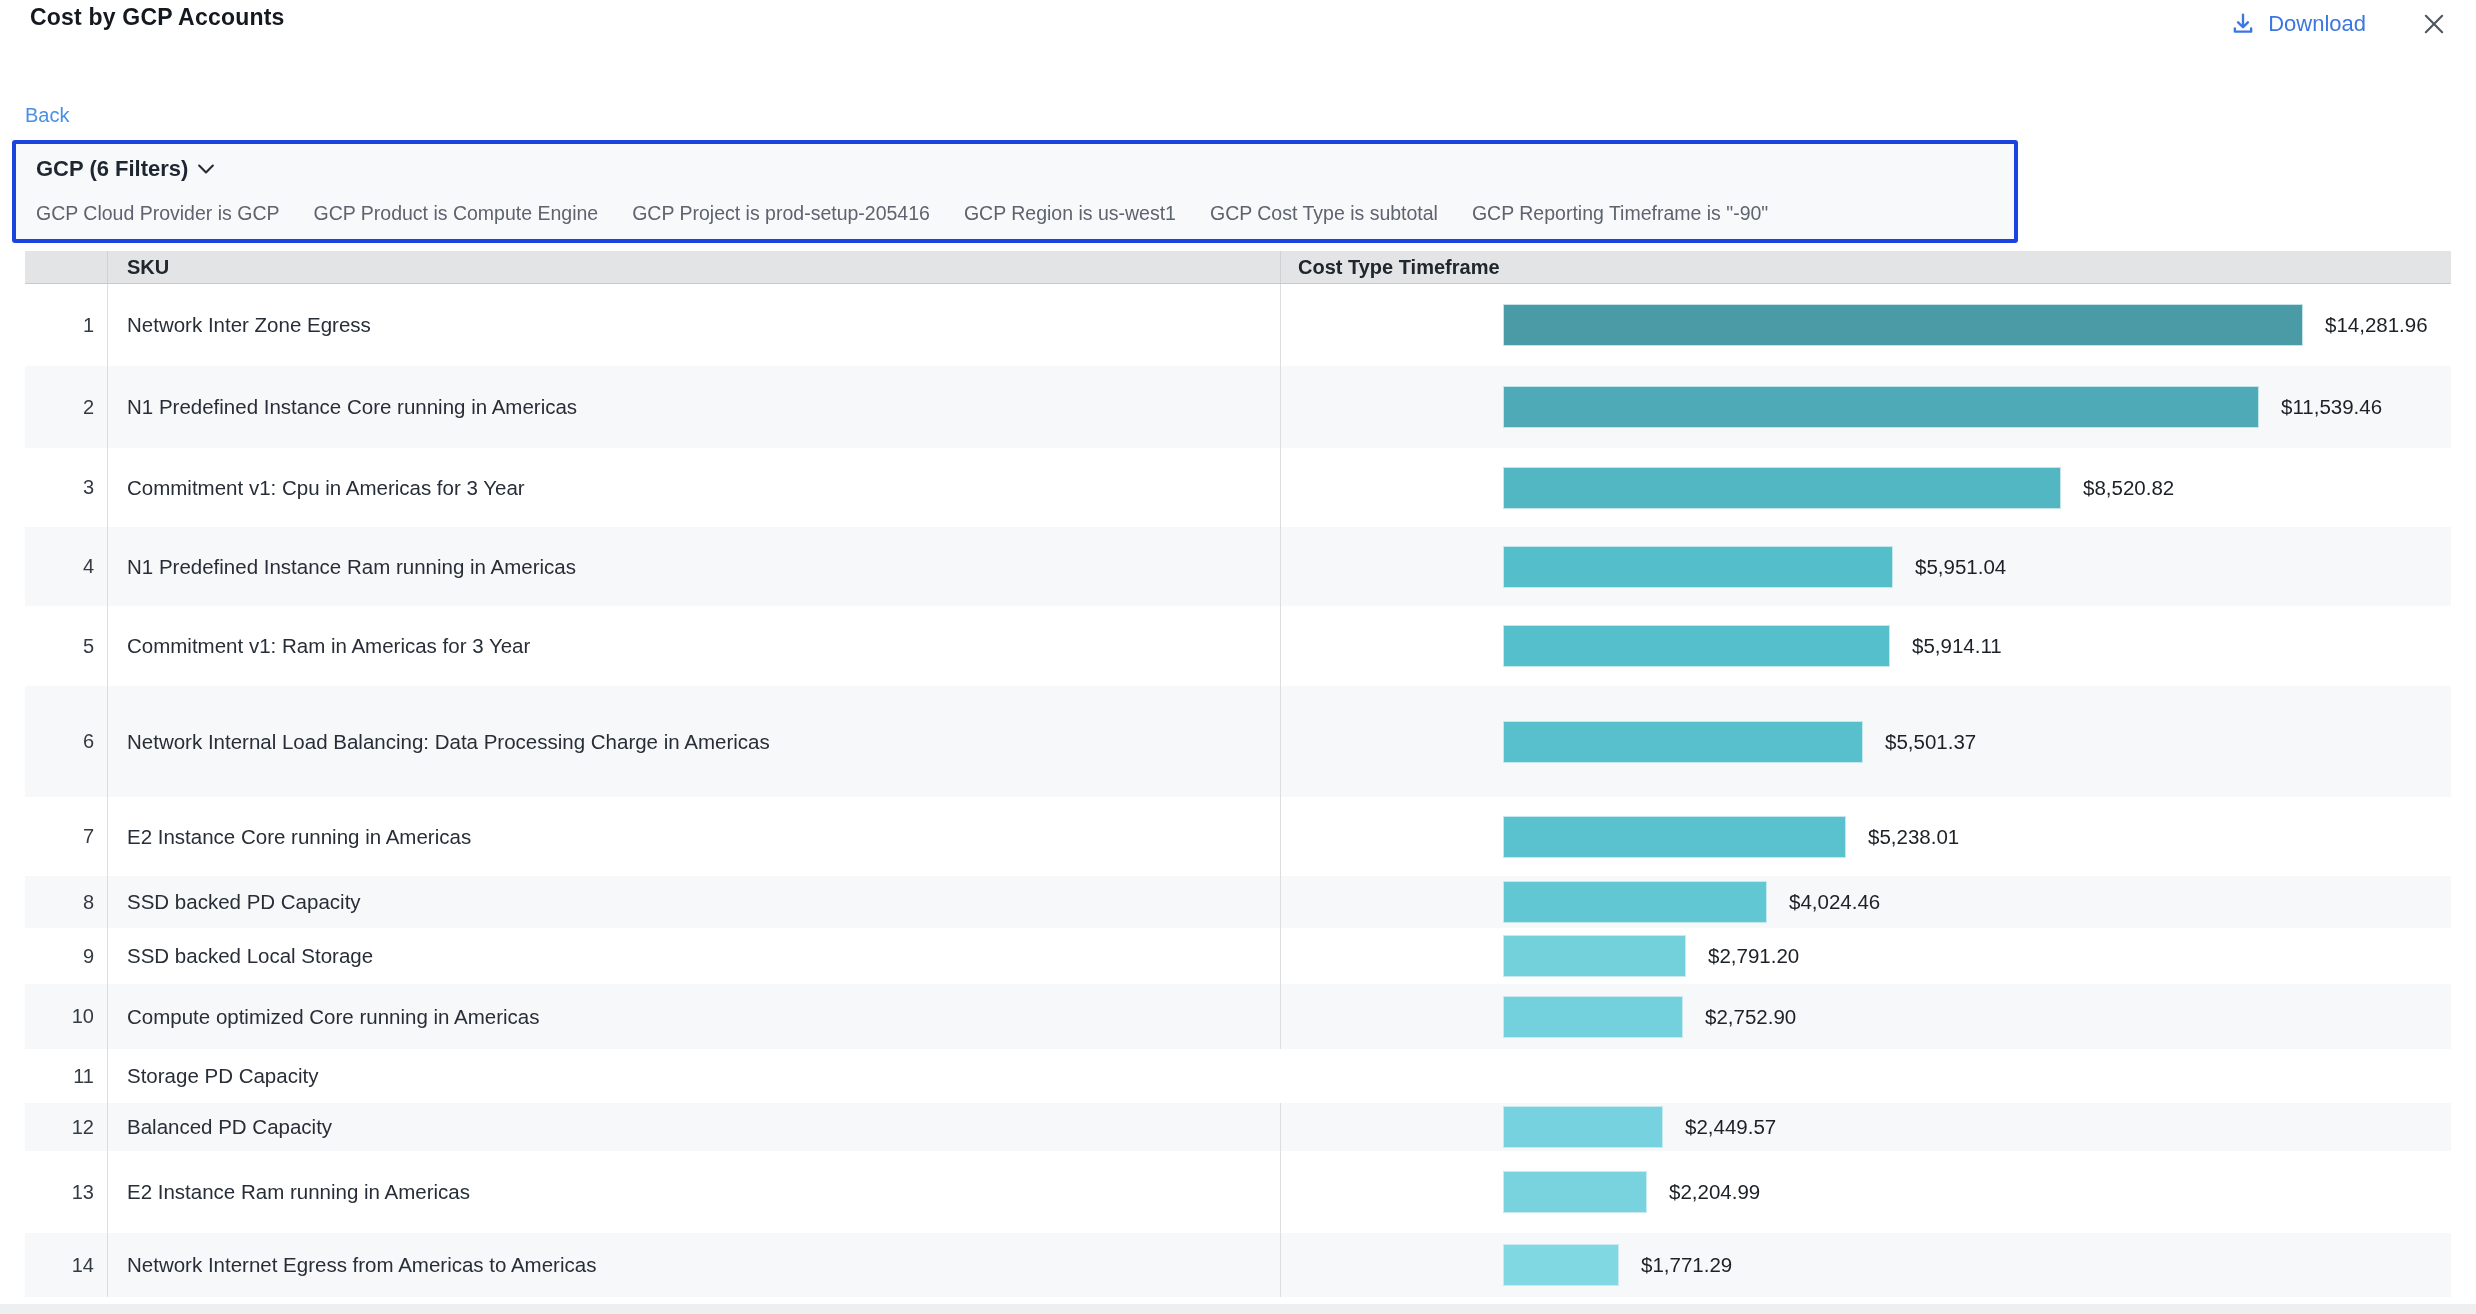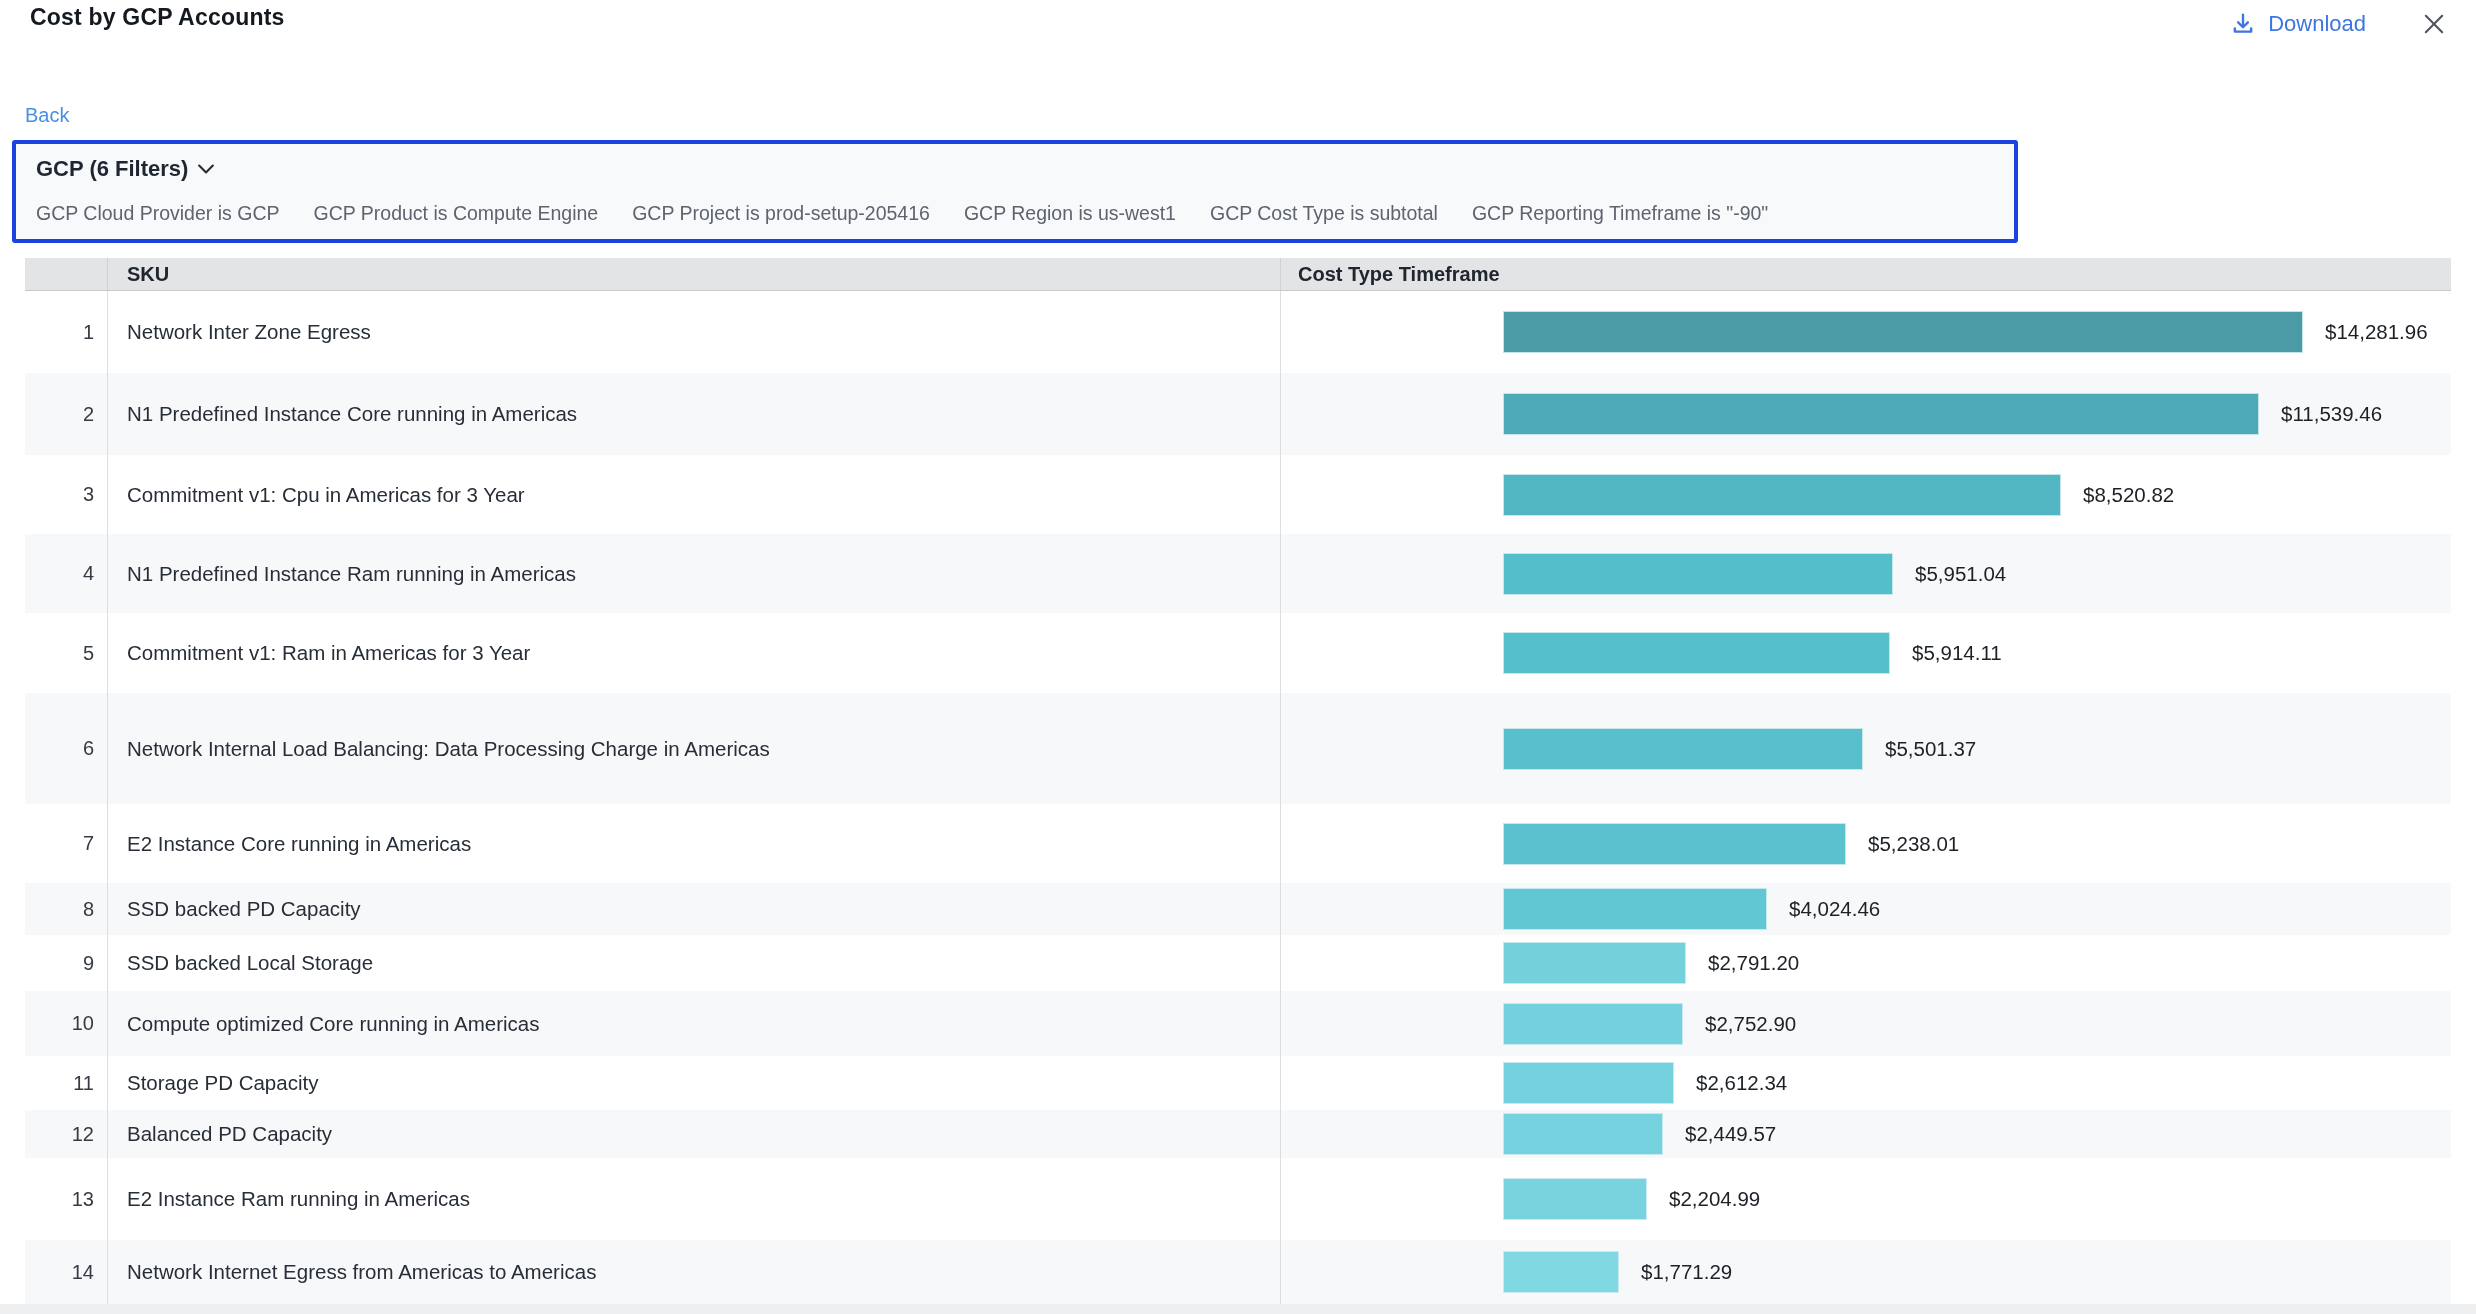--- a/index.html
+++ b/index.html
@@ -41,21 +41,21 @@
   }
   .filter-chips{
     position:absolute;left:20px;top:58px;right:12px;
     display:flex;gap:34px;white-space:nowrap;overflow:hidden;
   }
   .filter-chip{
     font-size:19.5px;font-weight:500;color:#5d646e;cursor:pointer;
   }
   
   .cost-table{
-    position:absolute;left:25px;top:258px;width:2426px;
+    position:absolute;left:25px;top:251px;width:2426px;
   }
   .thead{
     display:flex;height:33px;background:#e3e4e6;
     border-bottom:1px solid #c7c9cb;box-sizing:border-box;
     font-weight:700;font-size:20px;color:#20262e;
   }
   .col-num{width:82px;flex:none;}
   .col-sku{width:1173px;flex:none;border-left:1px solid #d0d1d4;
     display:flex;align-items:center;padding-left:19px;box-sizing:border-box;}
   .col-cost{flex:1;border-left:1px solid #d0d1d4;
@@ -223,24 +223,20 @@
     <div class="cell-sku">Compute optimized Core running in Americas</div>
     <div class="cell-cost">
       <div class="bar" style="width: 180px; background: rgb(115, 209, 221);"></div>
       <div class="bar-value">$2,752.90</div>
     </div>
   </div>
 
   <div class="trow" style="height: 54px;">
     <div class="cell-num">11</div>
     <div class="cell-sku">Storage PD Capacity</div>
-    <div class="cell-cost">
-      <div class="bar" style="width: 171px; background: rgb(116, 209, 221);"></div>
-      <div class="bar-value">$2,612.34</div>
-    </div>
   </div>
 
   <div class="trow striped" style="height: 48px;">
     <div class="cell-num">12</div>
     <div class="cell-sku">Balanced PD Capacity</div>
     <div class="cell-cost">
       <div class="bar" style="width: 160px; background: rgb(118, 210, 222);"></div>
       <div class="bar-value">$2,449.57</div>
     </div>
   </div>

